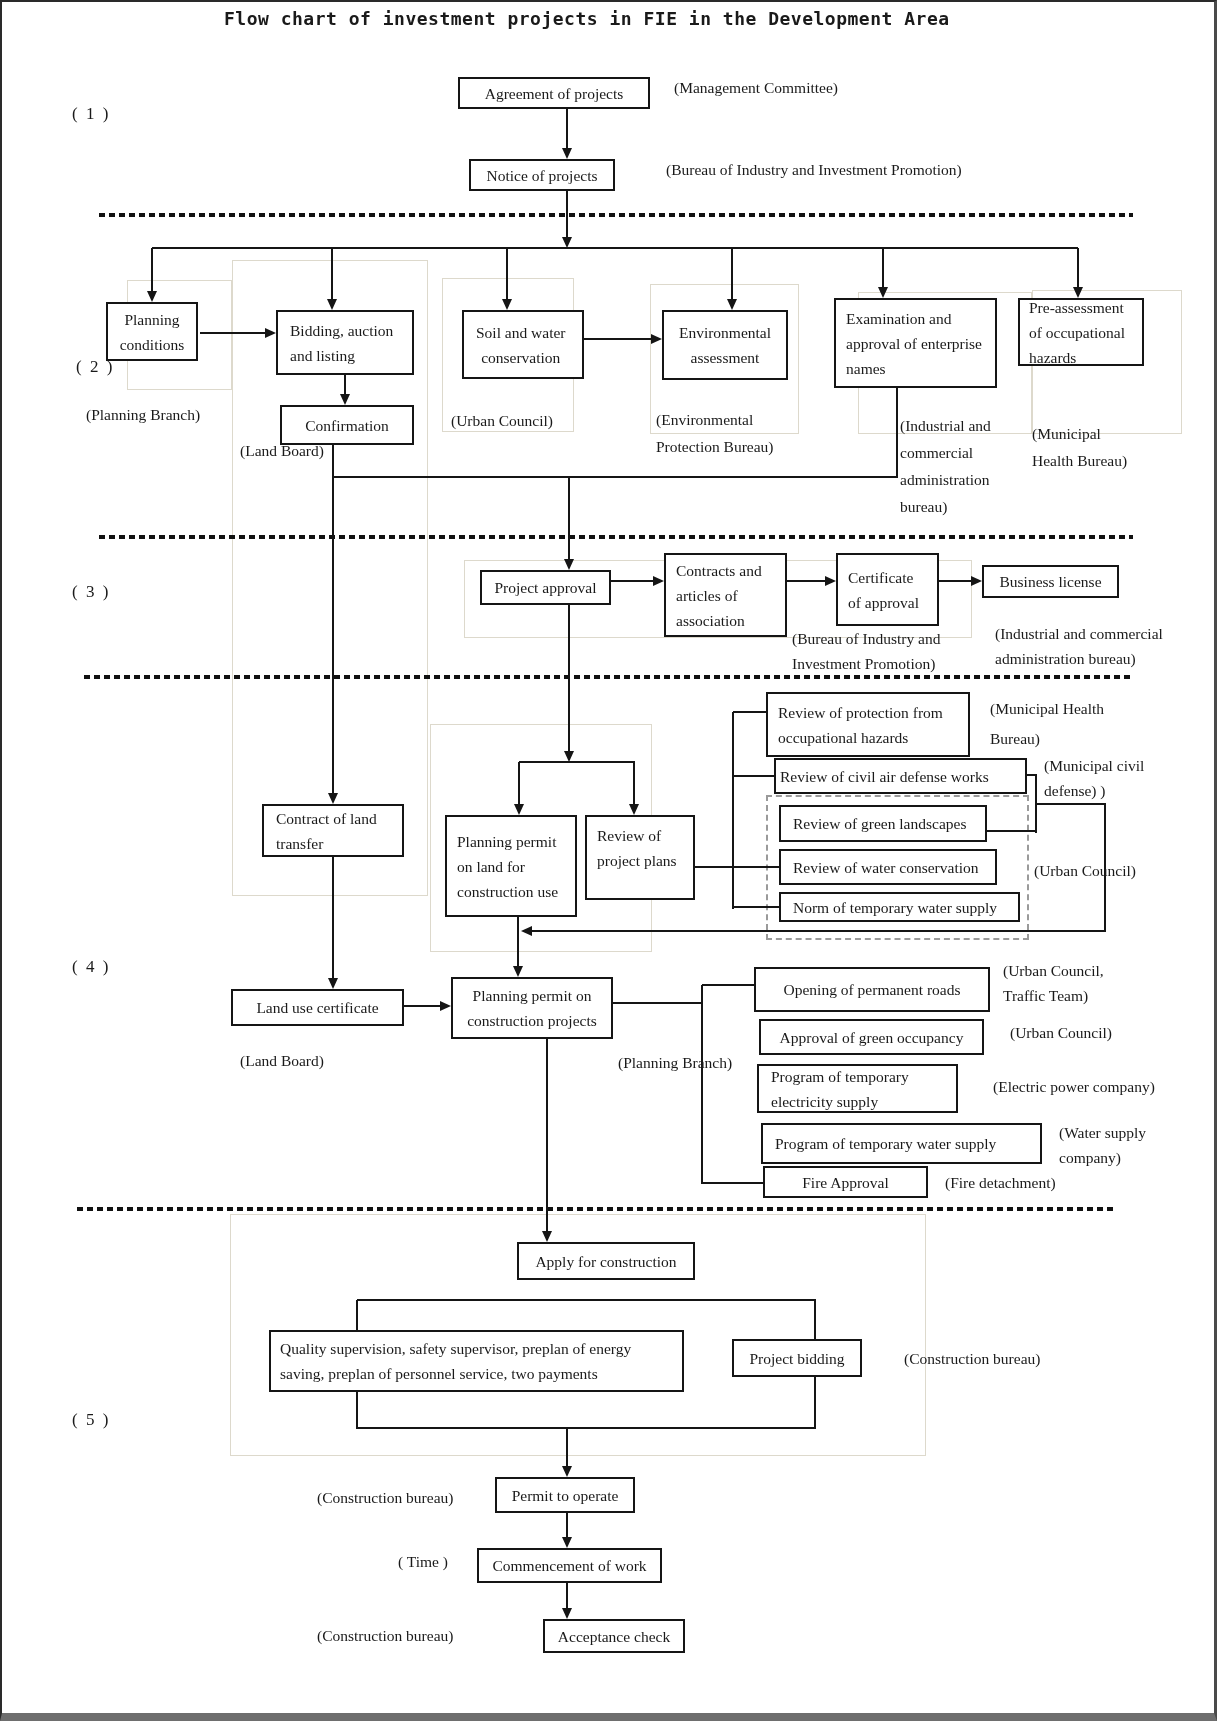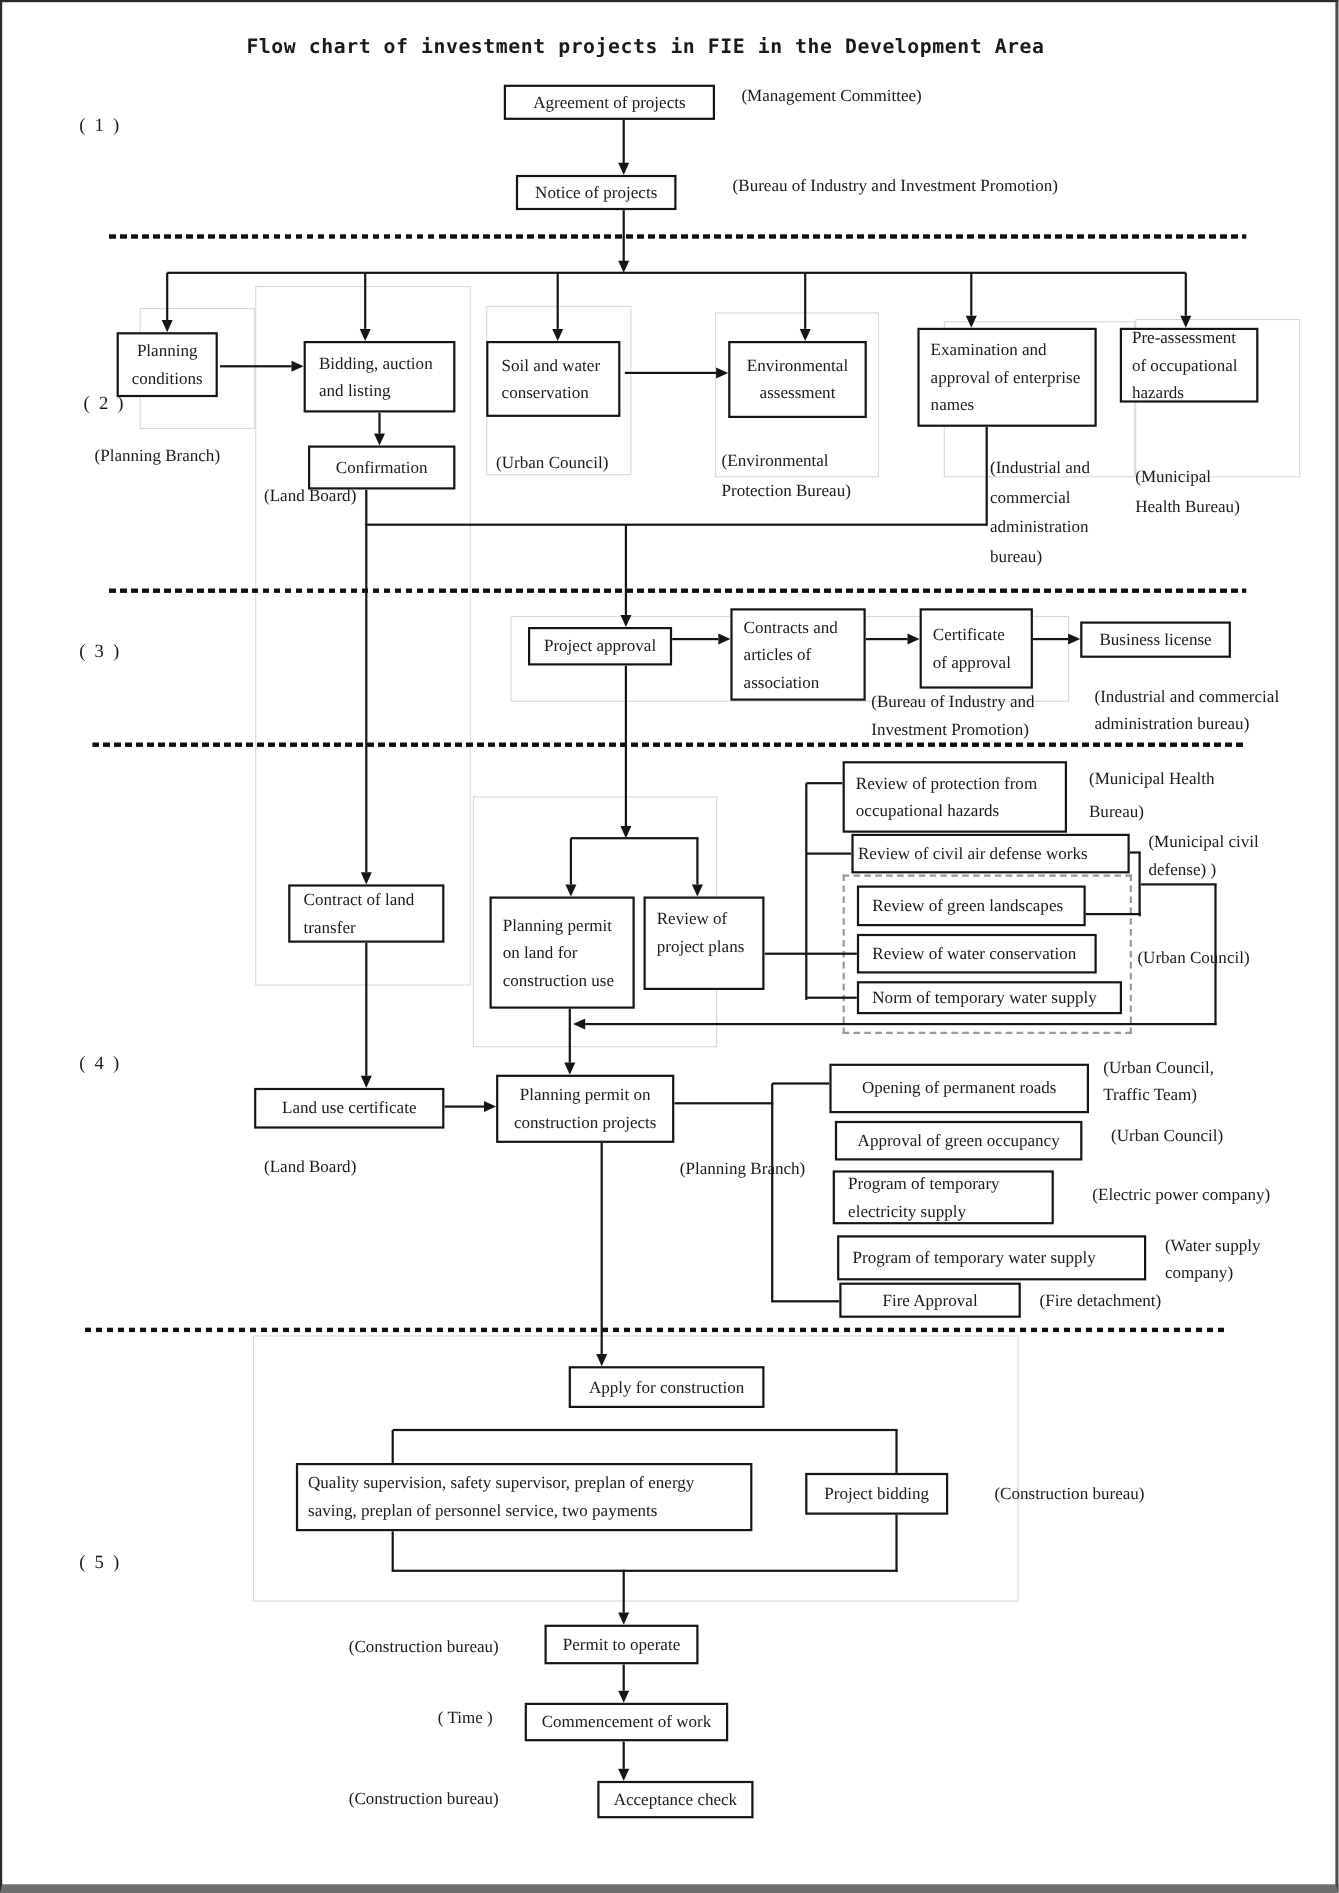--- a/index.html
+++ b/index.html
@@ -1,21 +1,21 @@
 <!DOCTYPE html>
 <html><head>
 <meta charset="utf-8">
 <style>
   html,body{margin:0;padding:0;background:#fff;}
   .page{position:relative;width:1217px;height:1721px;background:#fff;
         font-family:"Liberation Serif", serif;color:#1a1a1a;overflow:hidden;
         border-top:2px solid #2a2a2a;border-left:2px solid #2a2a2a;
         border-right:3px solid #4a4a4a;border-bottom:8px solid #6e6e6e;box-sizing:border-box;}
   .title{position:absolute;left:222px;top:6px;font-family:"DejaVu Sans Mono", monospace;
-         font-weight:bold;font-size:18px;letter-spacing:.5px;white-space:nowrap;margin-top:24px;}
+         font-weight:bold;font-size:18px;letter-spacing:.5px;white-space:nowrap;}
   .stage{position:absolute;font-size:17px;letter-spacing:2px;white-space:nowrap;}
   .grp{position:absolute;border:1px solid #ddd9cc;}
   .sep{position:absolute;height:4px;background:repeating-linear-gradient(90deg,#111 0 6px,transparent 6px 10px);}
   .node{position:absolute;border:2px solid #151515;background:#fff;box-sizing:border-box;
         display:flex;align-items:center;justify-content:center;text-align:center;
         font-size:15.5px;line-height:25px;white-space:pre-line;z-index:3;}
   .node.l{justify-content:flex-start;text-align:left;}
   .node.topal{align-items:flex-start;padding-top:6px;}
   .cap{position:absolute;font-size:15.5px;line-height:25px;white-space:pre-line;z-index:2;}
   .ln{position:absolute;background:#151515;z-index:1;}
@@ -136,21 +136,21 @@
   <div class="ah d" style="left:560px;top:1535px;"></div>
   <div class="ln v" style="left:564px;top:1581px;height:25px;"></div>
   <div class="ah d" style="left:560px;top:1606px;"></div>
 
   <div class="node" style="left:456px;top:75px;width:192px;height:32px;">Agreement of projects</div>
   <div class="node" style="left:467px;top:157px;width:146px;height:32px;">Notice of projects</div>
   <div class="node" style="left:104px;top:300px;width:92px;height:59px;">Planning
 conditions</div>
   <div class="node l" style="left:274px;top:308px;width:138px;height:65px;padding-left:12px;">Bidding,  auction
 and listing</div>
-  <div class="node l" style="left:440px;top:308px;width:122px;height:69px;padding-left:12px;">Soil and water
+  <div class="node l" style="left:460px;top:308px;width:122px;height:69px;padding-left:12px;text-align:center;">Soil and water
 conservation</div>
   <div class="node" style="left:660px;top:308px;width:126px;height:70px;">Environmental
 assessment</div>
   <div class="node l" style="left:832px;top:296px;width:163px;height:90px;padding-left:10px;">Examination and
 approval of enterprise
 names</div>
   <div class="node l" style="left:1016px;top:296px;width:126px;height:68px;padding-left:9px;">Pre-assessment
 of  occupational
 hazards</div>
   <div class="node" style="left:278px;top:403px;width:134px;height:40px;">Confirmation</div>

